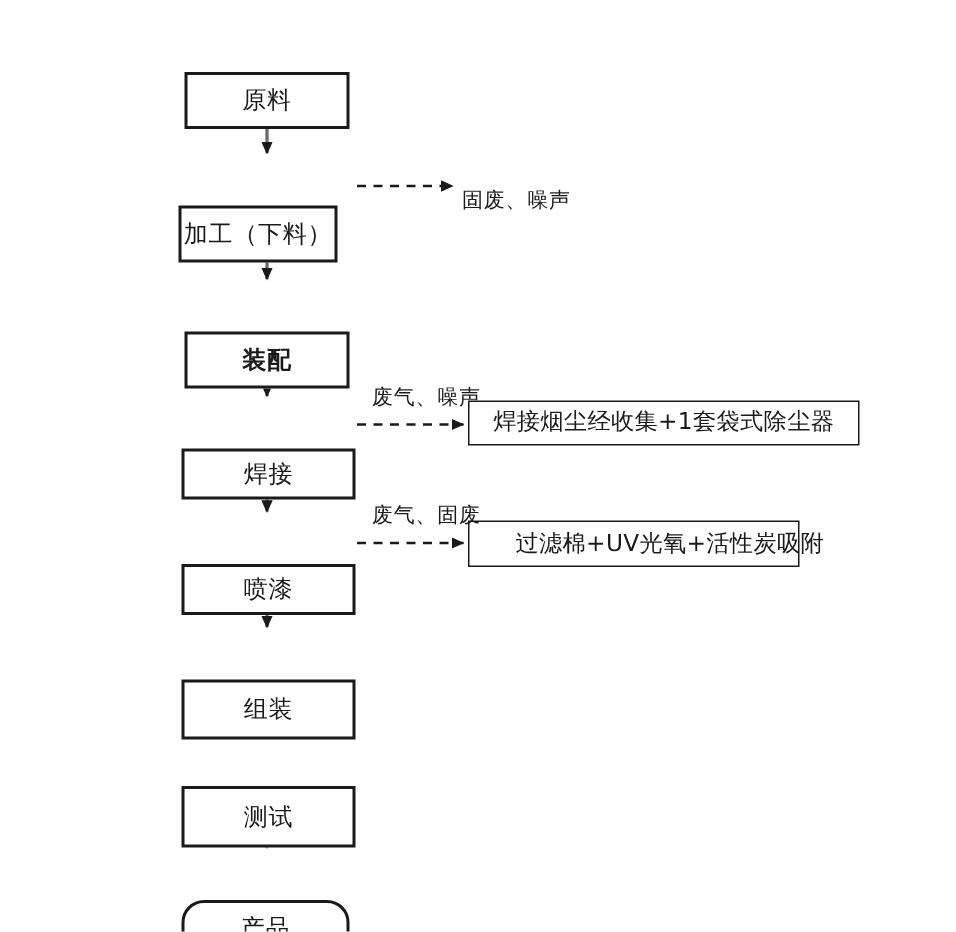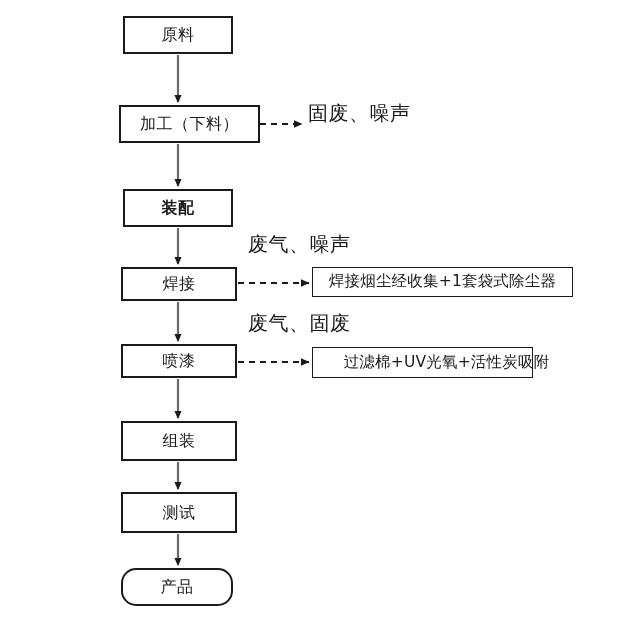--- a/index.html
+++ b/index.html
@@ -30,33 +30,35 @@
     align-items: center;
     justify-content: center;
     color: #1a1a1a;
     font-size: 16px;
     line-height: 1;
     letter-spacing: 0.5px;
     white-space: nowrap;
   }
   .node.main {
     border-width: 2px;
+    margin-top: 32px;
   }
   .node.treat {
     border-width: 1.5px;
     font-size: 15.5px;
     letter-spacing: 0.2px;
   }
   .side-label {
     position: absolute;
     color: #1a1a1a;
-    font-size: 20px;
+    font-size: 14px;
     line-height: 1;
     white-space: nowrap;
     letter-spacing: 0.5px;
+    margin-top: 24px;
   }
   svg.edges {
     position: absolute;
     left: 0;
     top: 0;
     width: 637px;
     height: 621px;
     pointer-events: none;
   }
 </style>
@@ -89,21 +91,21 @@
       <line x1="238" y1="124" x2="302" y2="124"></line>
       <line x1="238" y1="283" x2="309" y2="283"></line>
       <line x1="238" y1="362" x2="309" y2="362"></line>
     </g>
   </svg>
 
   <div class="node main" style="left:123px; top:16px; width:110px; height:38px;">
     <span>原料</span>
   </div>
 
-  <div class="node main" style="left:119px; top:105px; width:141px; height:38px;">
+  <div class="node main" style="left:119px; top:105px; width:106px; height:38px;">
     <span>加工（下料）</span>
   </div>
 
   <div class="node main" style="left:123px; top:189px; width:110px; height:38px;font-weight:bold;">
     <span>装配</span>
   </div>
 
   <div class="node main" style="left:121px; top:267px; width:116px; height:34px;text-align:center;">
     <span>焊接</span>
   </div>

